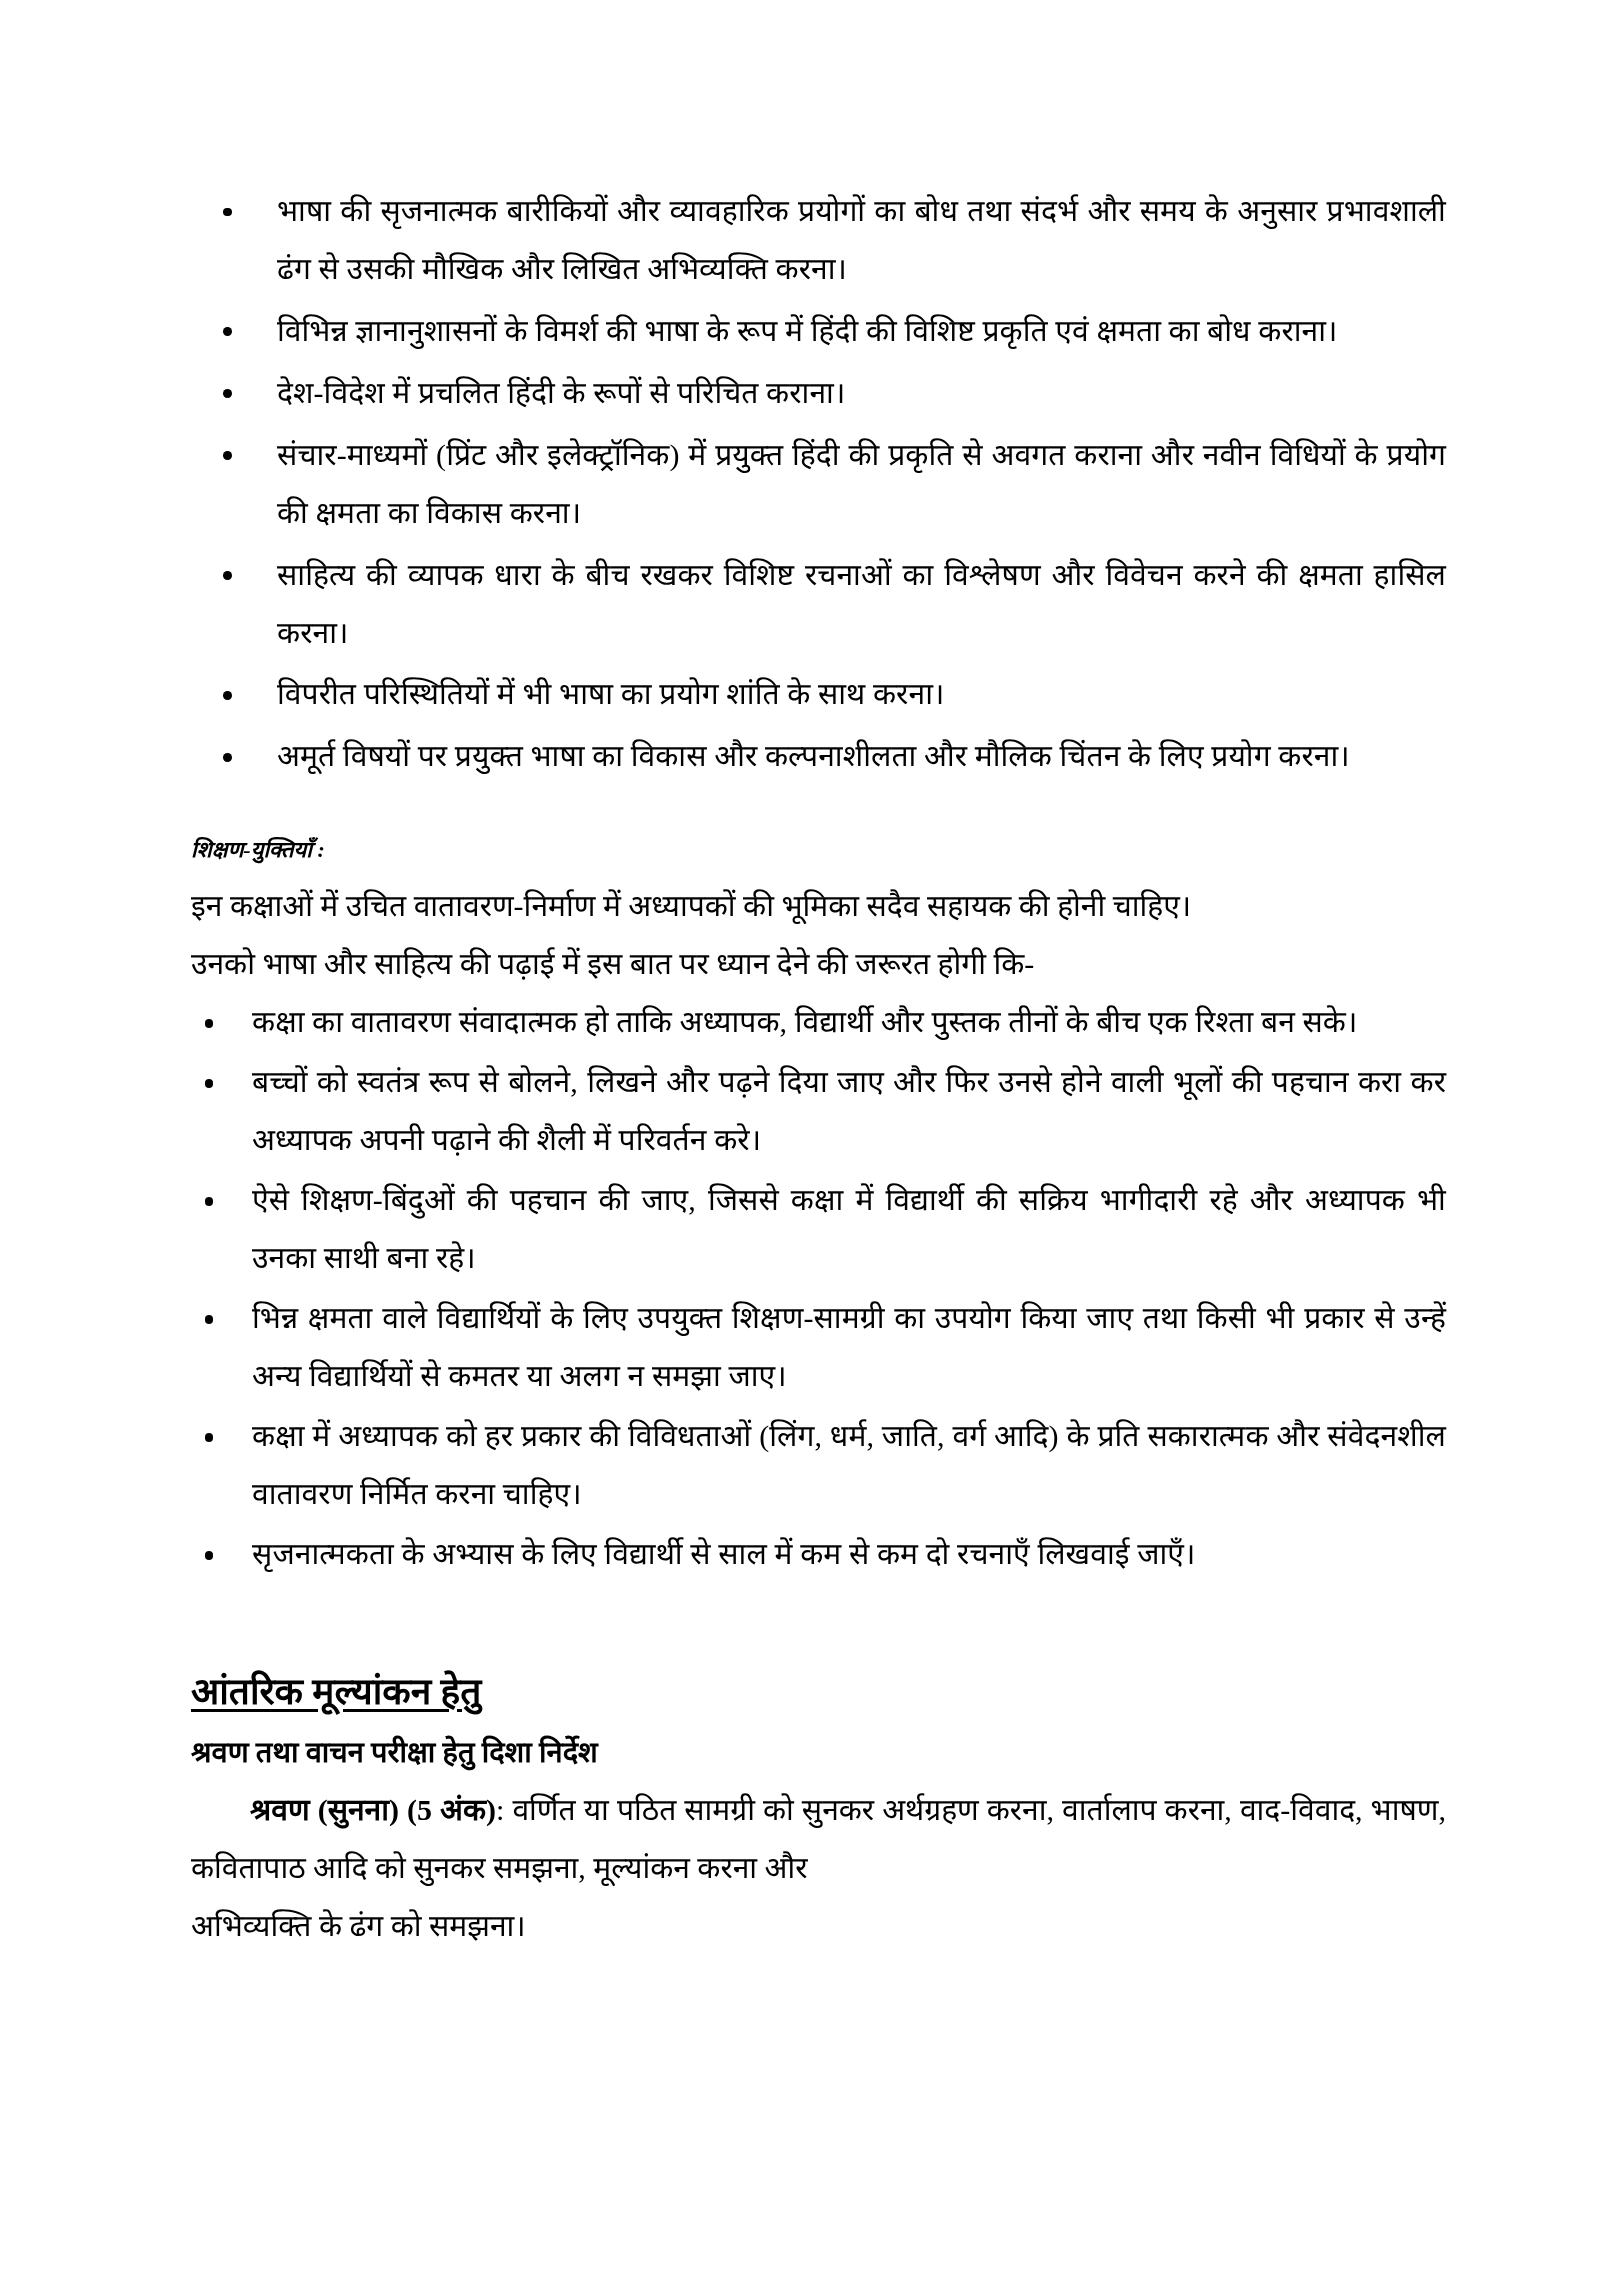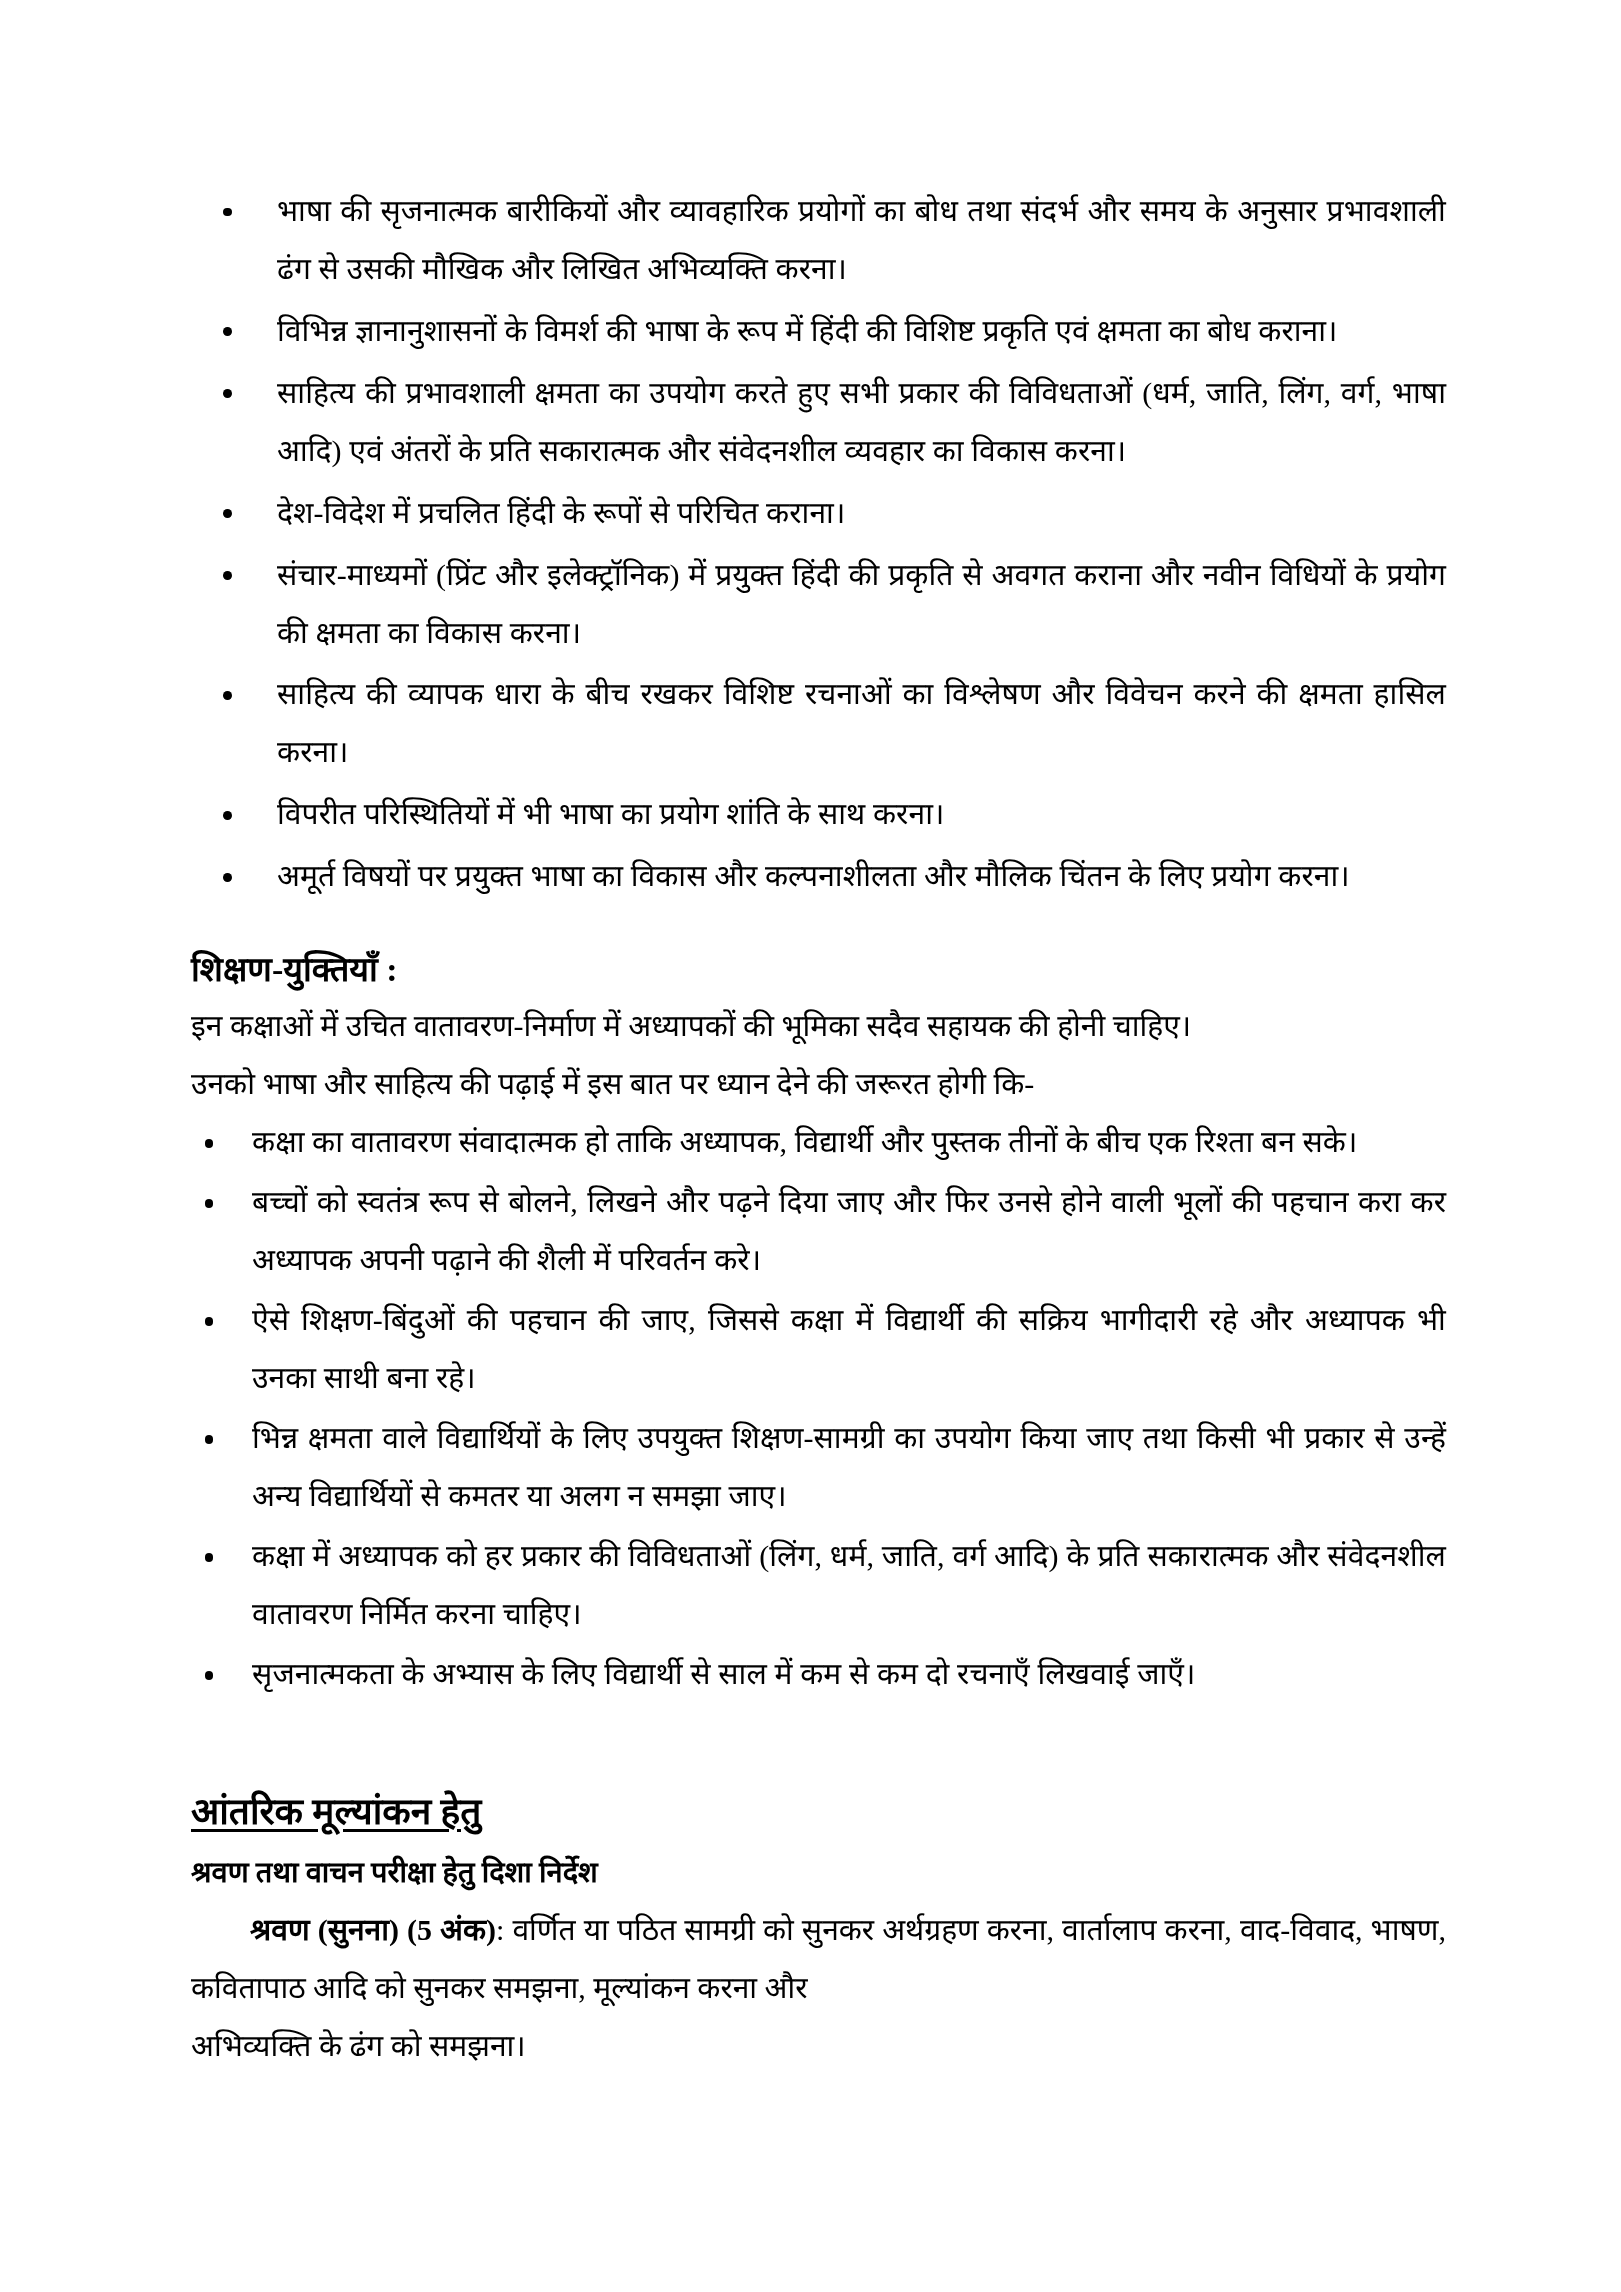--- a/index.html
+++ b/index.html
@@ -59,24 +59,25 @@
   ul.bullets.tight > li {
     padding-left: 61px;
     margin-bottom: 2px;
   }
   ul.bullets.tight > li::before {
     left: 13.7px;
   }
 
   
   .sec-heading {
-    font-size: 34px;
+    font-size: 22px;
     font-weight: bold;
     line-height: 55px;
     margin: 37px 0 0 0;
+    font-style: italic;
   }
   .intro-para {
     font-size: 30px;
     line-height: 58px;
     text-align: justify;
     text-justify: inter-word;
     margin: 0;
   }
   .intro-para .lastline {
     display: block;
@@ -120,21 +121,20 @@
 </style>
 </head>
 <body>
 
 <div class="page">
   <div class="content">
 
     <ul class="bullets">
       <li>भाषा की सृजनात्मक बारीकियों और व्यावहारिक प्रयोगों का बोध तथा संदर्भ और समय के अनुसार प्रभावशाली ढंग से उसकी मौखिक और लिखित अभिव्यक्ति करना।</li>
       <li>विभिन्न ज्ञानानुशासनों के विमर्श की भाषा के रूप में हिंदी की विशिष्ट प्रकृति एवं क्षमता का बोध कराना।</li>
-      <li>साहित्य की प्रभावशाली क्षमता का उपयोग करते हुए सभी प्रकार की विविधताओं (धर्म, जाति, लिंग, वर्ग, भाषा आदि) एवं अंतरों के प्रति सकारात्मक और संवेदनशील व्यवहार का विकास करना।</li>
       <li class="nojustify">देश-विदेश में प्रचलित हिंदी के रूपों से परिचित कराना।</li>
       <li>संचार-माध्यमों (प्रिंट और इलेक्ट्रॉनिक) में प्रयुक्त हिंदी की प्रकृति से अवगत कराना और नवीन विधियों के प्रयोग की क्षमता का विकास करना।</li>
       <li>साहित्य की व्यापक धारा के बीच रखकर विशिष्ट रचनाओं का विश्लेषण और विवेचन करने की क्षमता हासिल करना।</li>
       <li class="nojustify">विपरीत परिस्थितियों में भी भाषा का प्रयोग शांति के साथ करना।</li>
       <li>अमूर्त विषयों पर प्रयुक्त भाषा का विकास और कल्पनाशीलता और मौलिक चिंतन के लिए प्रयोग करना।</li>
     </ul>
 
     <div class="sec-heading">शिक्षण-युक्तियाँ :</div>
 
     <p class="intro-para nojustify">

